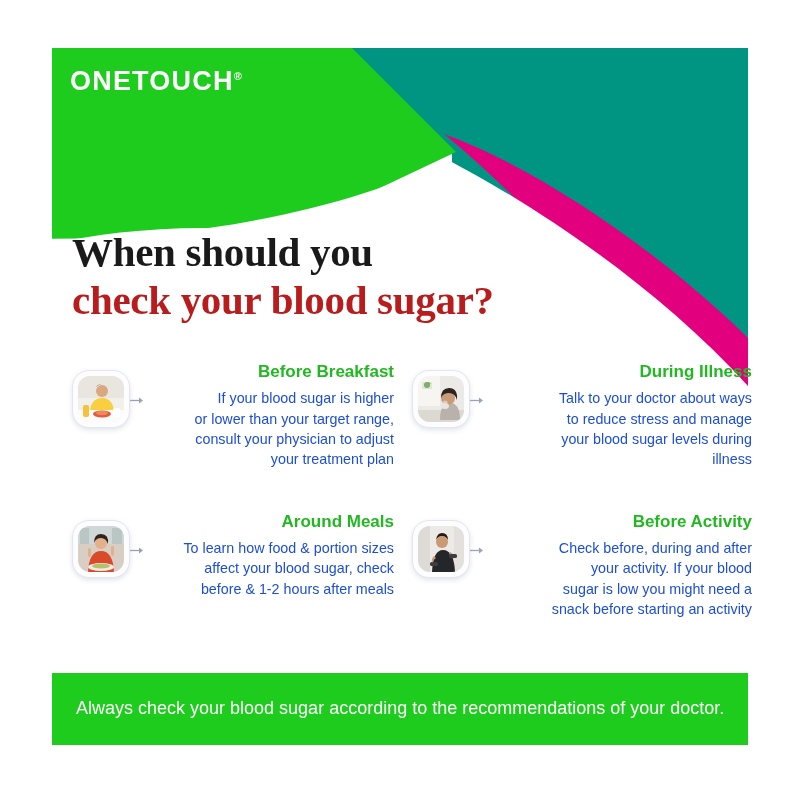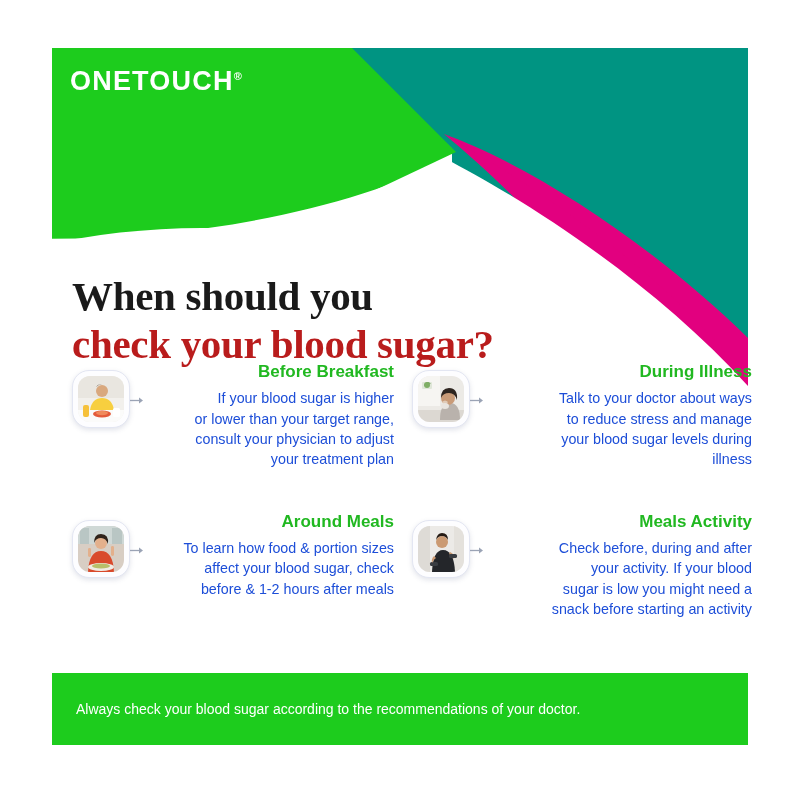--- a/index.html
+++ b/index.html
@@ -56,21 +56,21 @@
   .headline {
     position: absolute;
     left: 72px;
     top: 228px;
     font-family: "Liberation Serif", serif;
     font-weight: bold;
     font-size: 41px;
     line-height: 1.18;
     letter-spacing: -0.3px;
   }
-  .headline .l1 { color: #1a1a1a; display: block; margin-top: 44px; }
+  .headline .l1 { color: #1a1a1a; display: block; }
   .headline .l2 { color: #b91c1c; display: block; }
 
   
   .cards {
     position: absolute;
     left: 72px;
     top: 358px;
     width: 680px;
   }
   .card-row {
@@ -153,21 +153,21 @@
     top: 673px;
     width: 696px;
     height: 72px;
     background: #1dcc1d;
     display: flex;
     align-items: center;
   }
   .footer-text {
     color: #ffffff;
     font-family: "Liberation Sans", sans-serif;
-    font-size: 14px;
+    font-size: 18px;
     line-height: 1.3;
     padding-left: 24px;
   }
 </style>
 </head>
 <body>
 
 <div id="poster">
 
   <div class="header-art">
@@ -318,21 +318,21 @@
                 <path d="M16 30 q-3 3 -2 7 q2 -4 4 -5 Z" fill="#cb9a73"></path>
               </svg>
             </div>
           </div>
           <svg class="arrow" viewBox="0 0 14 9">
             <line x1="0" y1="4.5" x2="10" y2="4.5" stroke="#9aa3b5" stroke-width="1.3"></line>
             <path d="M9 1.6 L13 4.5 L9 7.4 Z" fill="#9aa3b5"></path>
           </svg>
         </div>
         <div class="card-text">
-          <div class="card-title">Meals Activity</div>
+          <div class="card-title">Before Activity</div>
           <div class="card-body">Check before, during and after
 your  activity. If your blood
 sugar is low you might need a
 snack before starting an activity</div>
         </div>
       </div>
 
     </div>
   </div>
 

